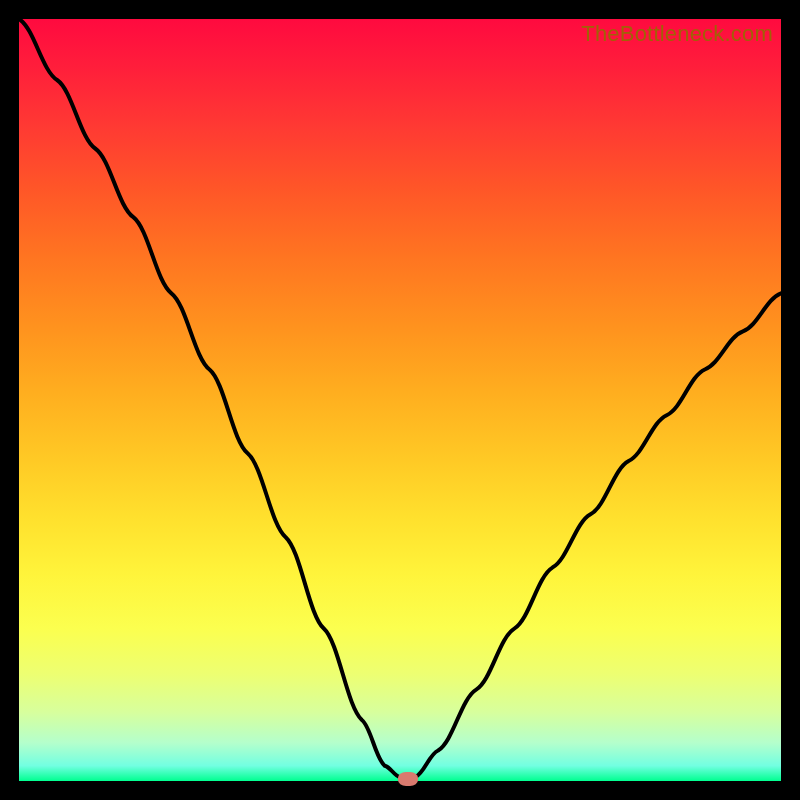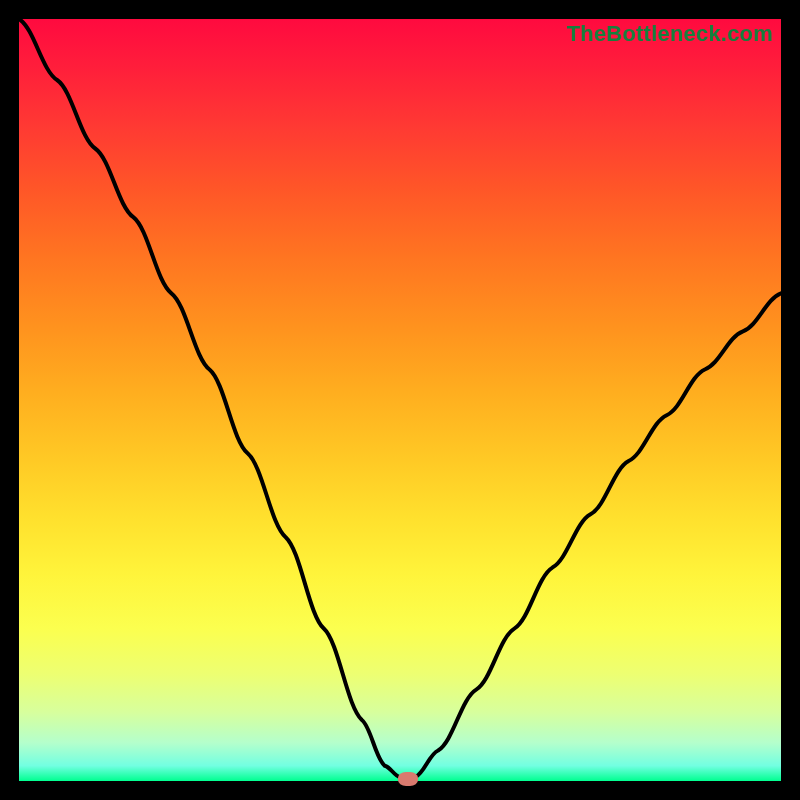--- a/index.html
+++ b/index.html
@@ -46,23 +46,23 @@
       #d7ff9d 91%,
       #b4ffcc 95%,
       #72ffe1 98%,
       #00ff90 100%
     );
   }
   .watermark {
     position: absolute;
     top: 2px;
     right: 8px;
-    color: #15803d;
+    color: #a16207;
     font-size: 22px;
-    font-weight: 700;
+    font-weight: 400;
     letter-spacing: 0.2px;
   }
   svg.curve {
     position: absolute;
     left: 0;
     top: 0;
     width: 762px;
     height: 762px;
   }
   .dot {

